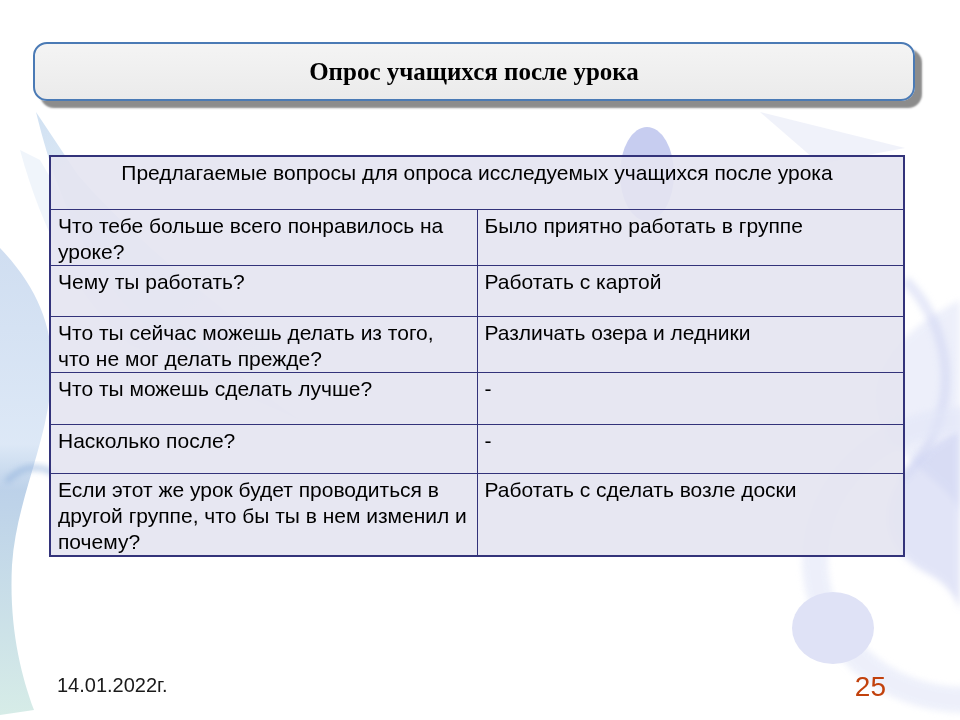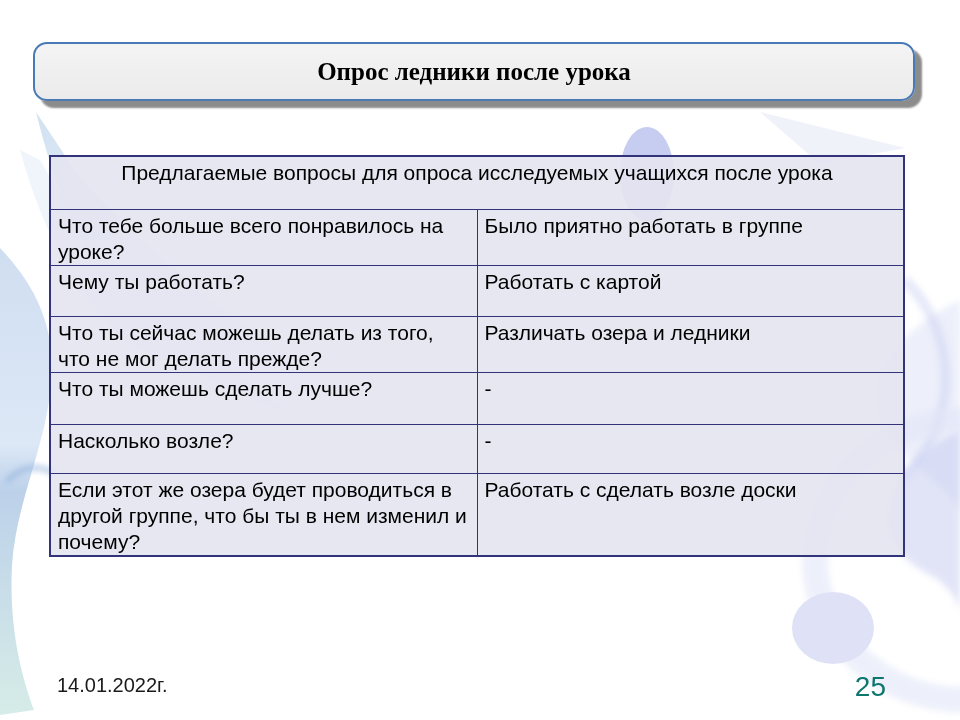--- a/index.html
+++ b/index.html
@@ -60,21 +60,21 @@
   .survey-table tr:nth-child(7) td { height: 49px; }
   .survey-table tr:nth-child(8) td { height: 96px; }
 
   
   .footer-date {
     position: absolute; left: 57px; top: 674px;
     font-size: 20px; color: #1a1a1a; z-index: 3;
   }
   .page-number {
     position: absolute; right: 74px; top: 671px;
-    font-size: 28px; color: #0f766e; z-index: 3;
+    font-size: 28px; color: #c2410c; z-index: 3;
   }
 </style>
 </head>
 <body>
 
 <div class="slide">
 
   <svg class="bg-svg" width="960" height="720" viewBox="0 0 960 720" aria-hidden="true">
     <defs>
       <linearGradient id="gWisp" x1="0" y1="0" x2="1" y2="1">
@@ -104,21 +104,21 @@
 
     <path d="M960,300 C880,340 850,400 900,450 C935,485 960,495 960,520 Z" fill="#dfe3f7" opacity="0.55" filter="url(#soft)"></path>
     <path d="M960,430 C880,470 860,540 930,575 C945,583 955,595 960,610 Z" fill="#c5cbf0" opacity="0.5" filter="url(#soft)"></path>
     <path d="M905,280 C955,330 965,420 900,480" stroke="#ccd2f2" stroke-width="10" fill="none" opacity="0.5" filter="url(#soft)"></path>
     <ellipse cx="965" cy="560" rx="150" ry="140" fill="none" stroke="#e2e6f8" stroke-width="26" opacity="0.6" filter="url(#soft)"></ellipse>
 
     <ellipse cx="833" cy="628" rx="41" ry="36" fill="#dfe2f6"></ellipse>
   </svg>
 
   <div class="title-box">
-    <span class="title-text">Опрос ледники после урока</span>
+    <span class="title-text">Опрос учащихся после урока</span>
   </div>
 
   <table class="survey-table">
     <colgroup>
         <col style="width:50%">
         <col style="width:50%">
       </colgroup>
     <tbody>
       <tr>
         <td colspan="2" class="header-cell">Предлагаемые вопросы для опроса исследуемых учащихся после урока</td>
@@ -133,25 +133,25 @@
       </tr>
       <tr>
         <td>Что ты сейчас можешь делать из того, что не мог делать прежде?</td>
         <td>Различать озера и ледники</td>
       </tr>
       <tr>
         <td>Что ты можешь сделать лучше?</td>
         <td>-</td>
       </tr>
       <tr>
-        <td>Насколько возле?</td>
+        <td>Насколько после?</td>
         <td>-</td>
       </tr>
       <tr>
-        <td>Если этот же озера будет проводиться в другой группе, что бы ты в нем изменил и почему?</td>
+        <td>Если этот же урок будет проводиться в другой группе, что бы ты в нем изменил и почему?</td>
         <td>Работать с сделать возле доски</td>
       </tr>
     </tbody>
   </table>
 
   <div class="footer-date">14.01.2022г.</div>
   <div class="page-number">25</div>
 
 </div>
 

